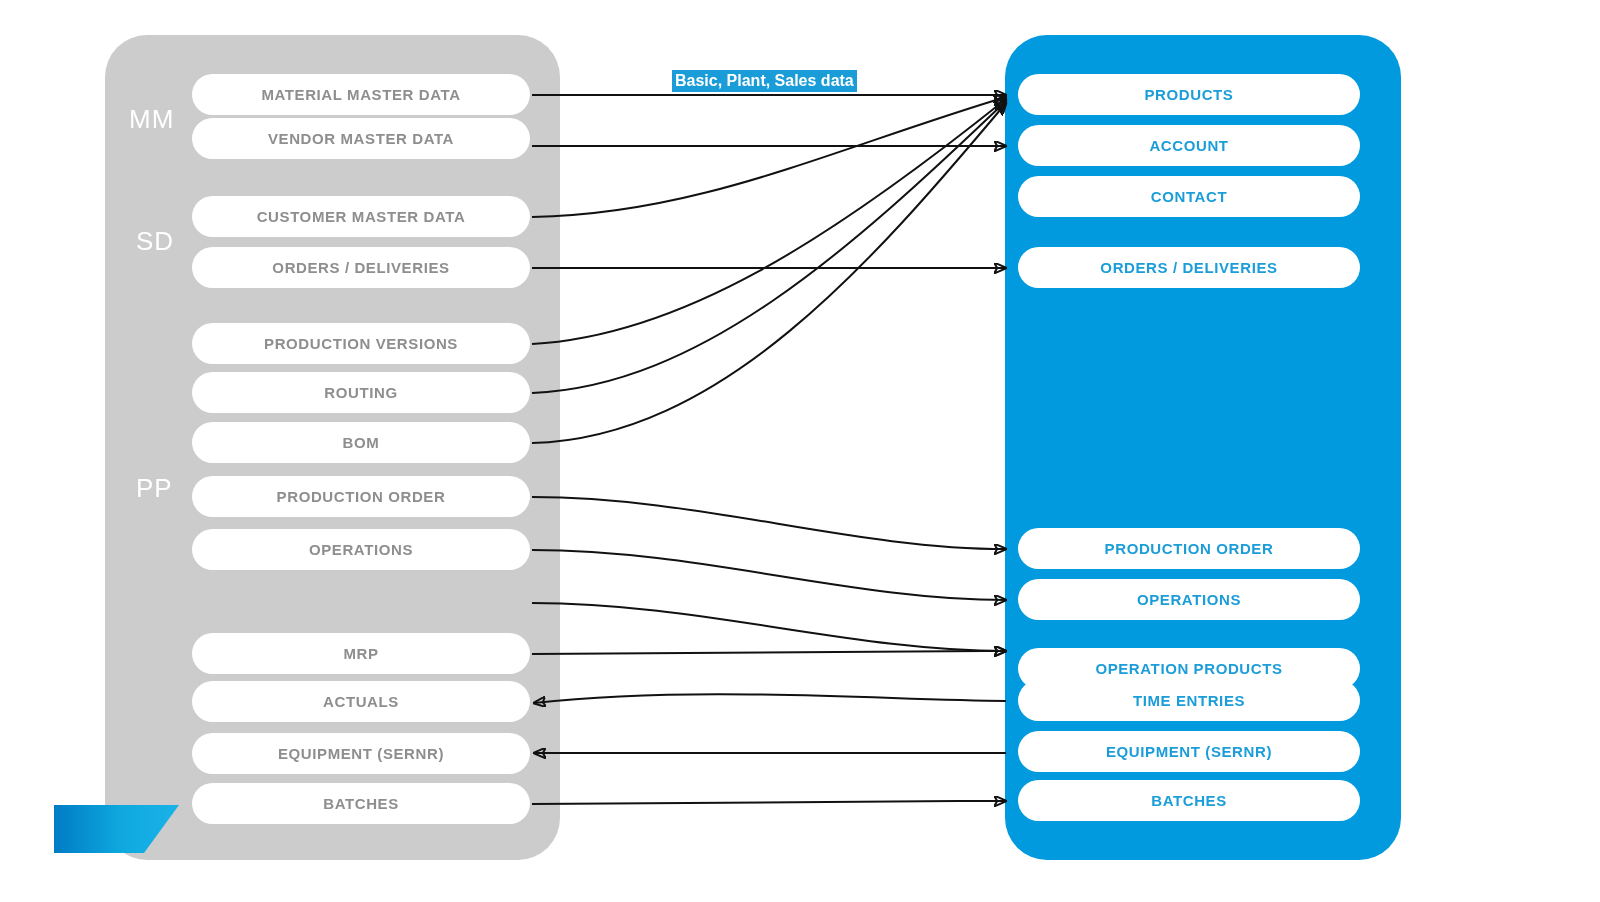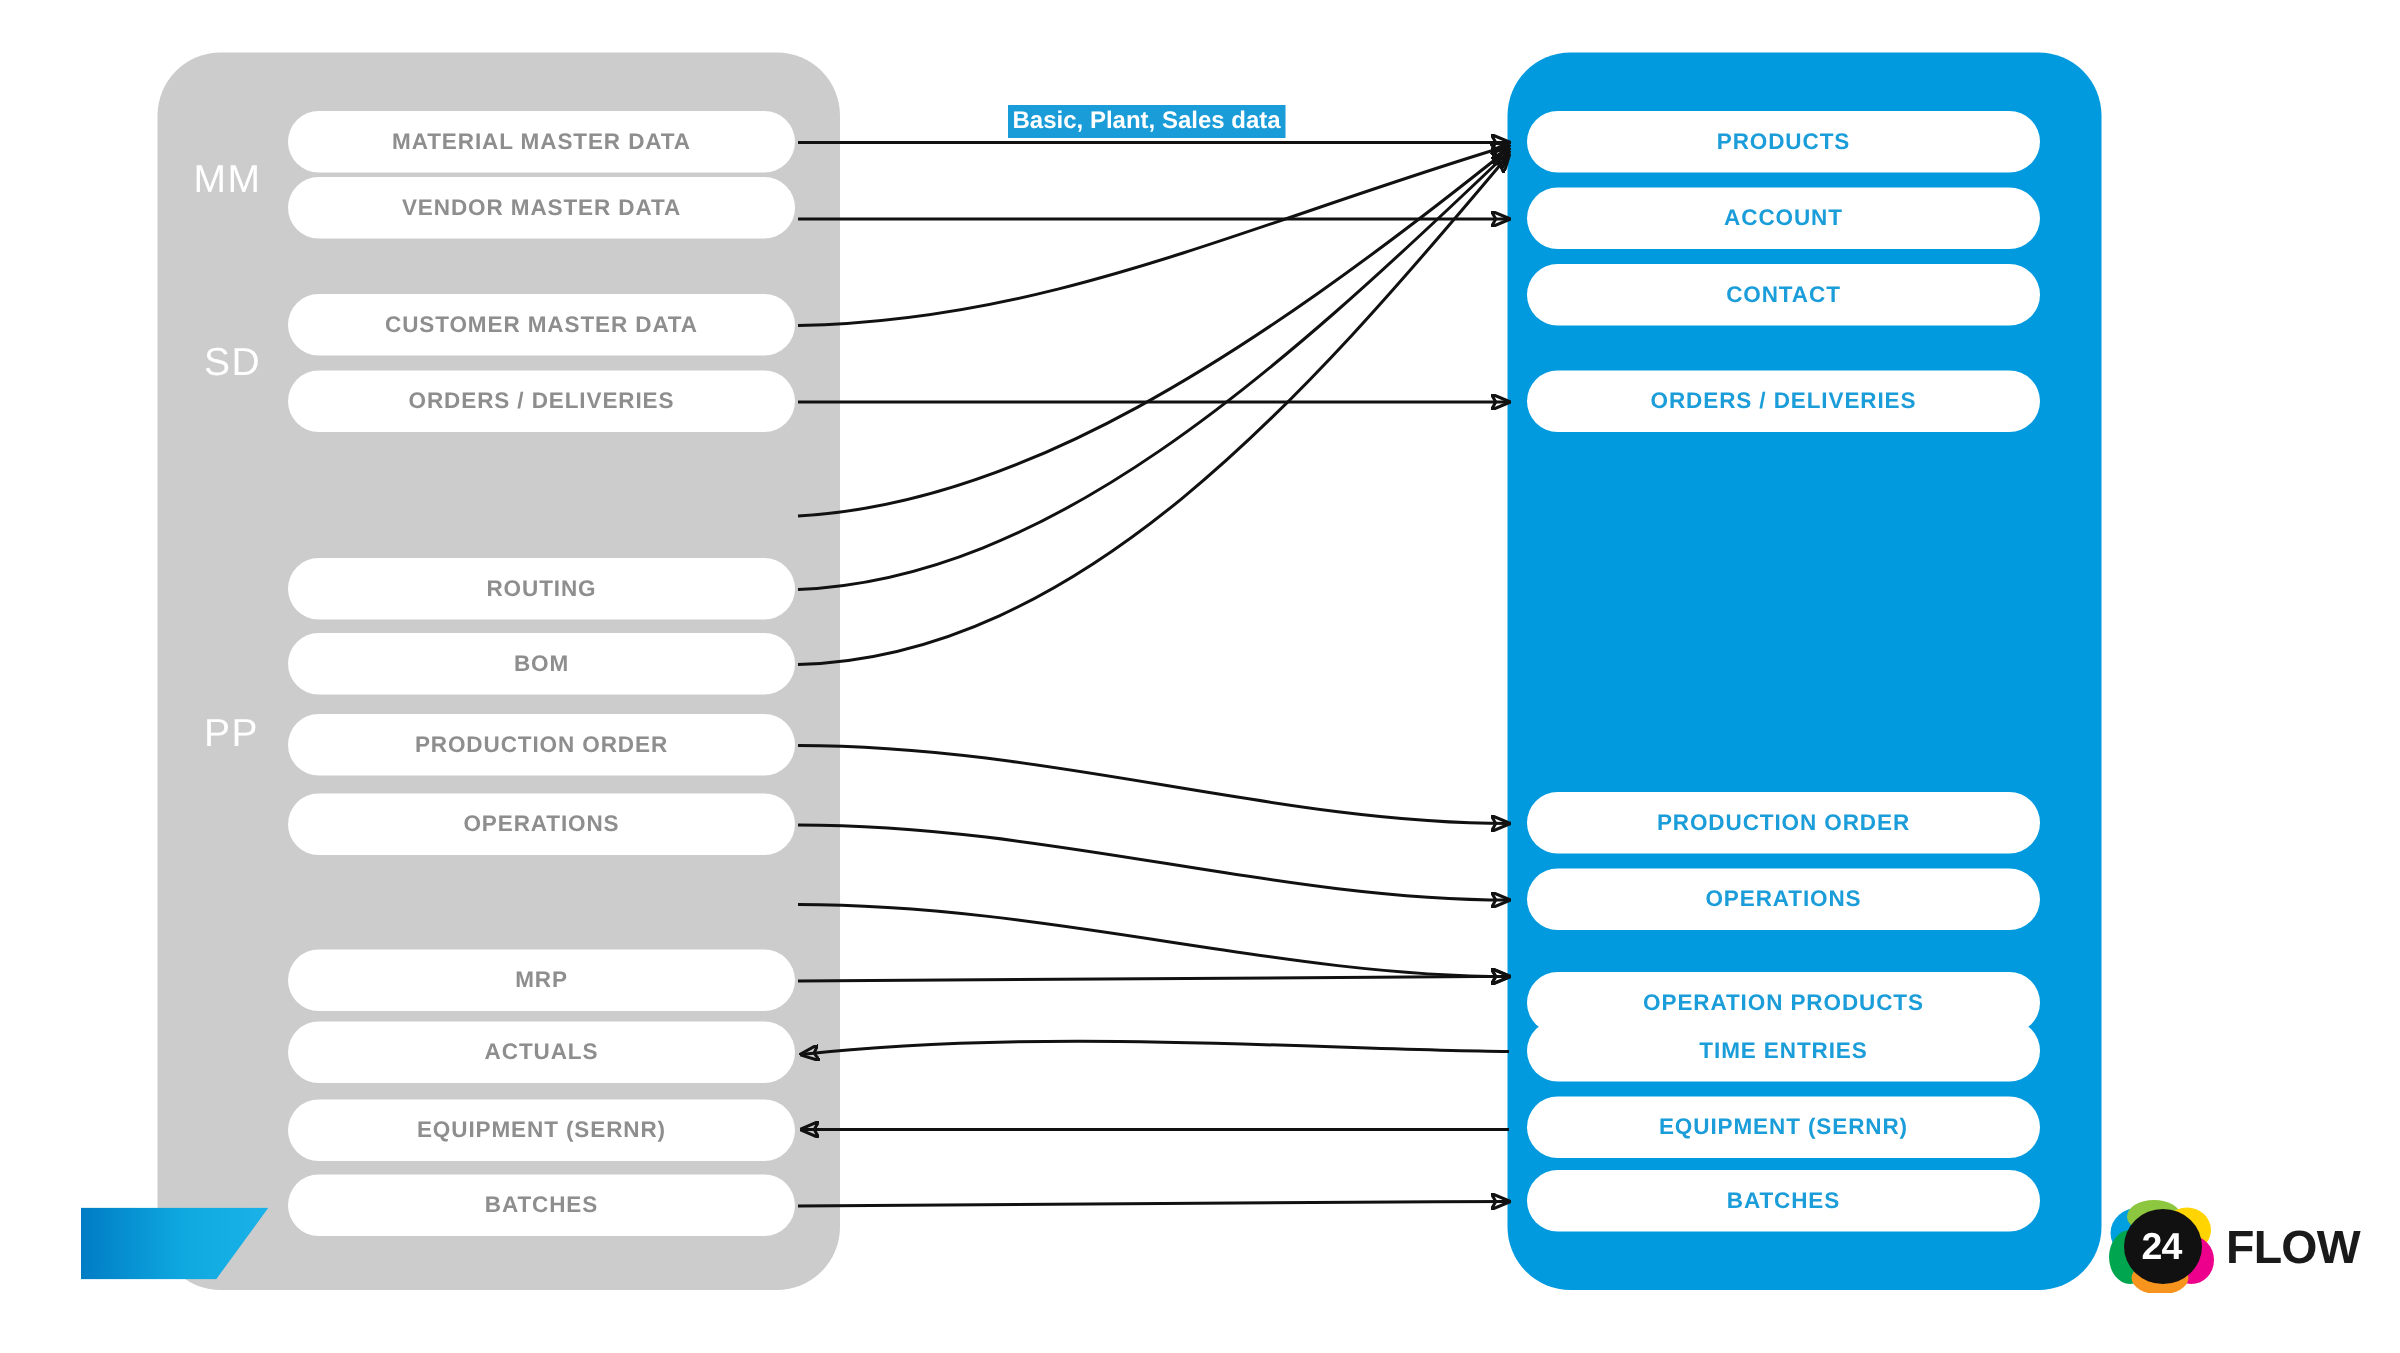--- a/index.html
+++ b/index.html
@@ -137,20 +137,21 @@
   <div id="edge-label">Basic, Plant, Sales data</div>
 
   <div class="grp-label" style="left:129px;top:106px;">MM</div>
   <div class="grp-label" style="left:136px;top:228px;">SD</div>
   <div class="grp-label" style="left:136px;top:475px;">PP</div>
 
   <div class="pill pill-left" style="top:74px;">MATERIAL MASTER DATA</div>
   <div class="pill pill-left" style="top:118px;">VENDOR MASTER DATA</div>
   <div class="pill pill-left" style="top:196px;">CUSTOMER MASTER DATA</div>
   <div class="pill pill-left" style="top:247px;">ORDERS / DELIVERIES</div>
+  <div class="pill pill-left" style="top:323px;">PRODUCTION VERSIONS</div>
   <div class="pill pill-left" style="top:372px;text-align:center;">ROUTING</div>
   <div class="pill pill-left" style="top:422px;">BOM</div>
   <div class="pill pill-left" style="top:476px;">PRODUCTION ORDER</div>
   <div class="pill pill-left" style="top:529px;">OPERATIONS</div>
   <div class="pill pill-left" style="top:633px;">MRP</div>
   <div class="pill pill-left" style="top:681px;">ACTUALS</div>
   <div class="pill pill-left" style="top:733px;">EQUIPMENT (SERNR)</div>
   <div class="pill pill-left" style="top:783px;">BATCHES</div>
 
   <div class="pill pill-right" style="top:74px;">PRODUCTS</div>
@@ -162,27 +163,14 @@
   <div class="pill pill-right" style="top:648px;">OPERATION PRODUCTS</div>
   <div class="pill pill-right" style="top:680px;">TIME ENTRIES</div>
   <div class="pill pill-right" style="top:731px;">EQUIPMENT (SERNR)</div>
   <div class="pill pill-right" style="top:780px;">BATCHES</div>
 
   <div id="sap-logo">
     <div class="flag"></div>
     <div class="wordmark">SAP</div>
   </div>
 
-  <div id="flow-logo">
-    <svg class="blob" viewBox="0 0 72 62" xmlns="http://www.w3.org/2000/svg">
-      <ellipse cx="20" cy="22" rx="19" ry="17" fill="#00A0E0"></ellipse>
-      <ellipse cx="14" cy="38" rx="14" ry="18" fill="#00A64F"></ellipse>
-      <ellipse cx="30" cy="11" rx="18" ry="11" fill="#8DC63F"></ellipse>
-      <ellipse cx="52" cy="20" rx="16" ry="15" fill="#FFD400"></ellipse>
-      <ellipse cx="55" cy="40" rx="15" ry="16" fill="#EC008C"></ellipse>
-      <ellipse cx="34" cy="52" rx="19" ry="11" fill="#F7941E"></ellipse>
-      <ellipse cx="36" cy="31" rx="26" ry="25" fill="#111111"></ellipse>
-    </svg>
-    <div class="badge">24</div>
-    <div class="wordmark">FLOW</div>
-  </div>
 
 </div>
 
 </body></html>

